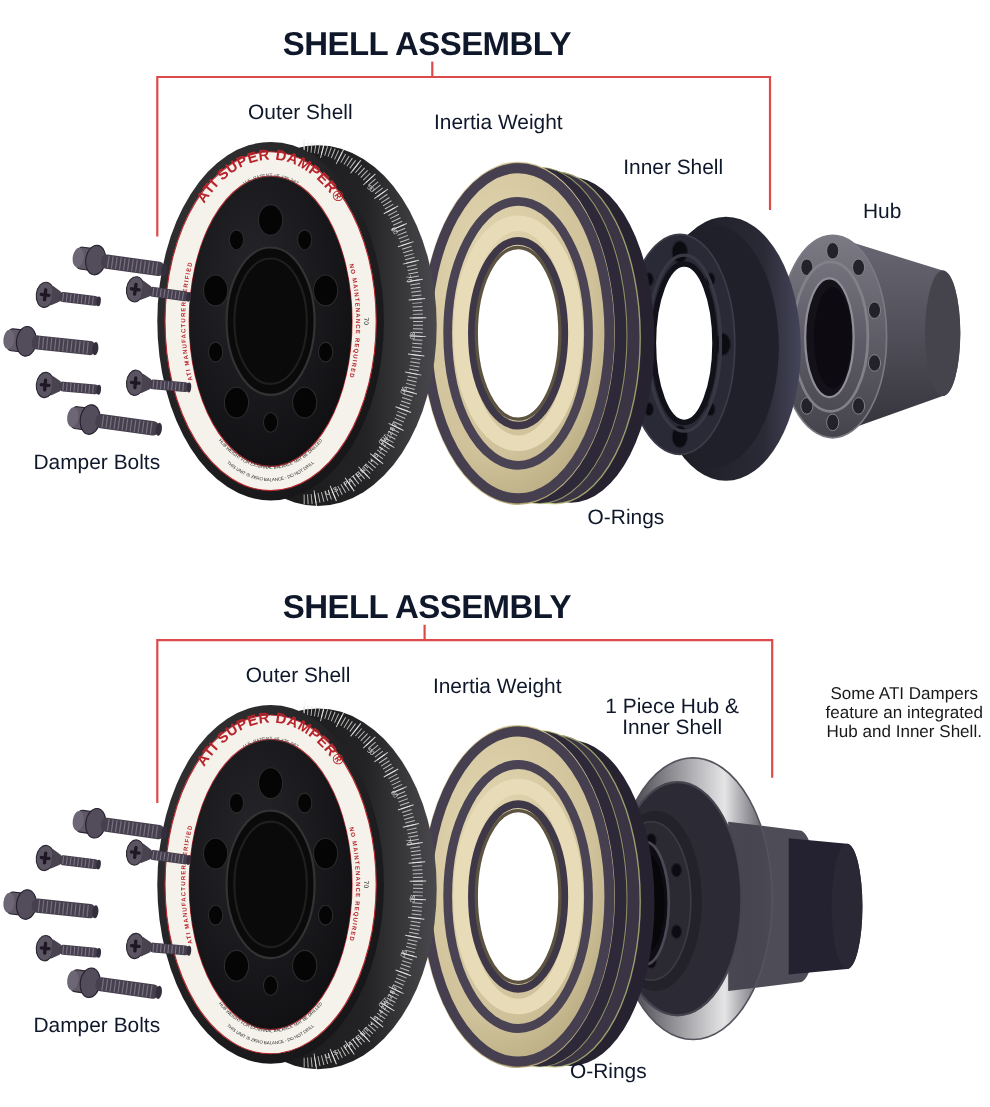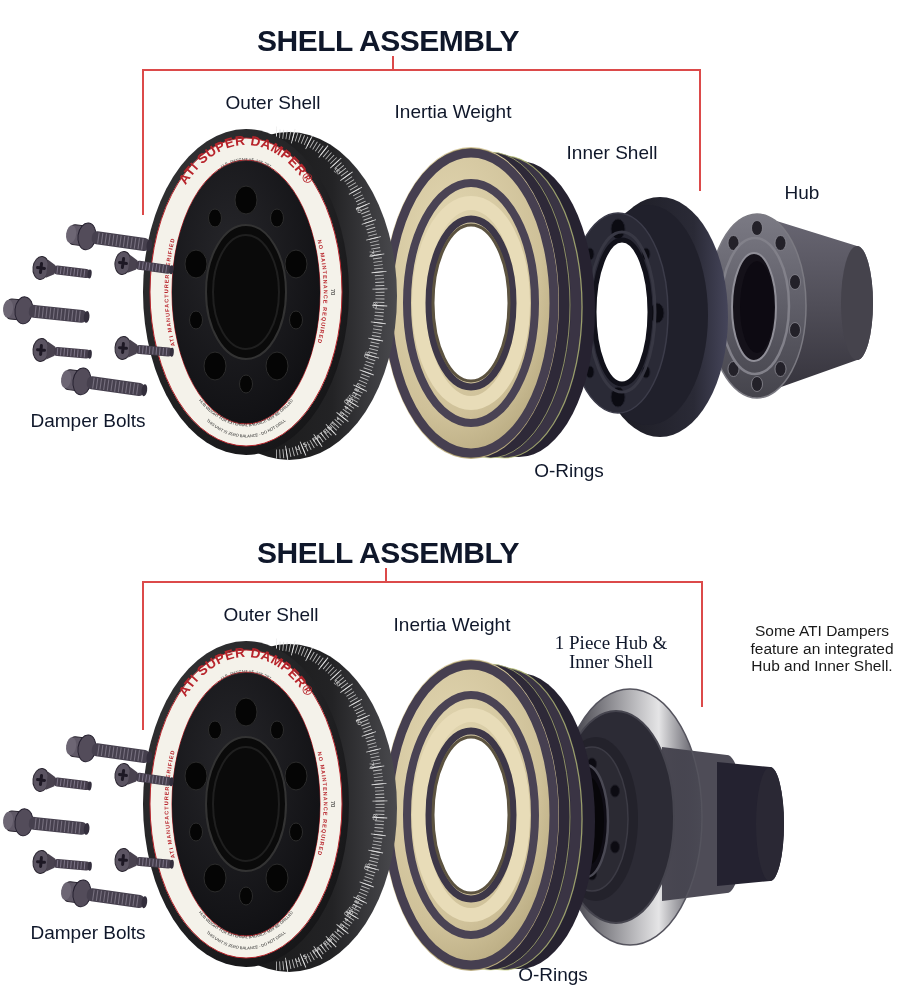--- a/index.html
+++ b/index.html
@@ -261,21 +261,21 @@
 <div class="label" style="left:273px;top:92px;">Outer Shell</div>
 <div class="label" style="left:453px;top:101px;">Inertia Weight</div>
 <div class="label" style="left:612px;top:142px;">Inner Shell</div>
 <div class="label" style="left:790px;top:182px;margin-left:12px;">Hub</div>
 <div class="label" style="left:88px;top:410px;">Damper Bolts</div>
 <div class="label" style="left:569px;top:460px;">O-Rings</div>
 
 <div class="title" style="left:388px;top:536px;">SHELL ASSEMBLY</div>
 <div class="label" style="left:271px;top:604px;">Outer Shell</div>
 <div class="label" style="left:452px;top:614px;">Inertia Weight</div>
-<div class="label two-line" style="left:611px;top:633px;font-family:Liberation Serif, serif;">
+<div class="label two-line" style="left:611px;top:633px;">
   <span>1 Piece Hub &amp;</span><br>
   <span>Inner Shell</span>
 </div>
 <div class="note" style="left:822px;top:622px;">
   <div>Some ATI Dampers</div>
   <div>feature an integrated</div>
   <div>Hub and Inner Shell.</div>
 </div>
 <div class="label" style="left:88px;top:922px;">Damper Bolts</div>
 <div class="label" style="left:553px;top:964px;">O-Rings</div>

